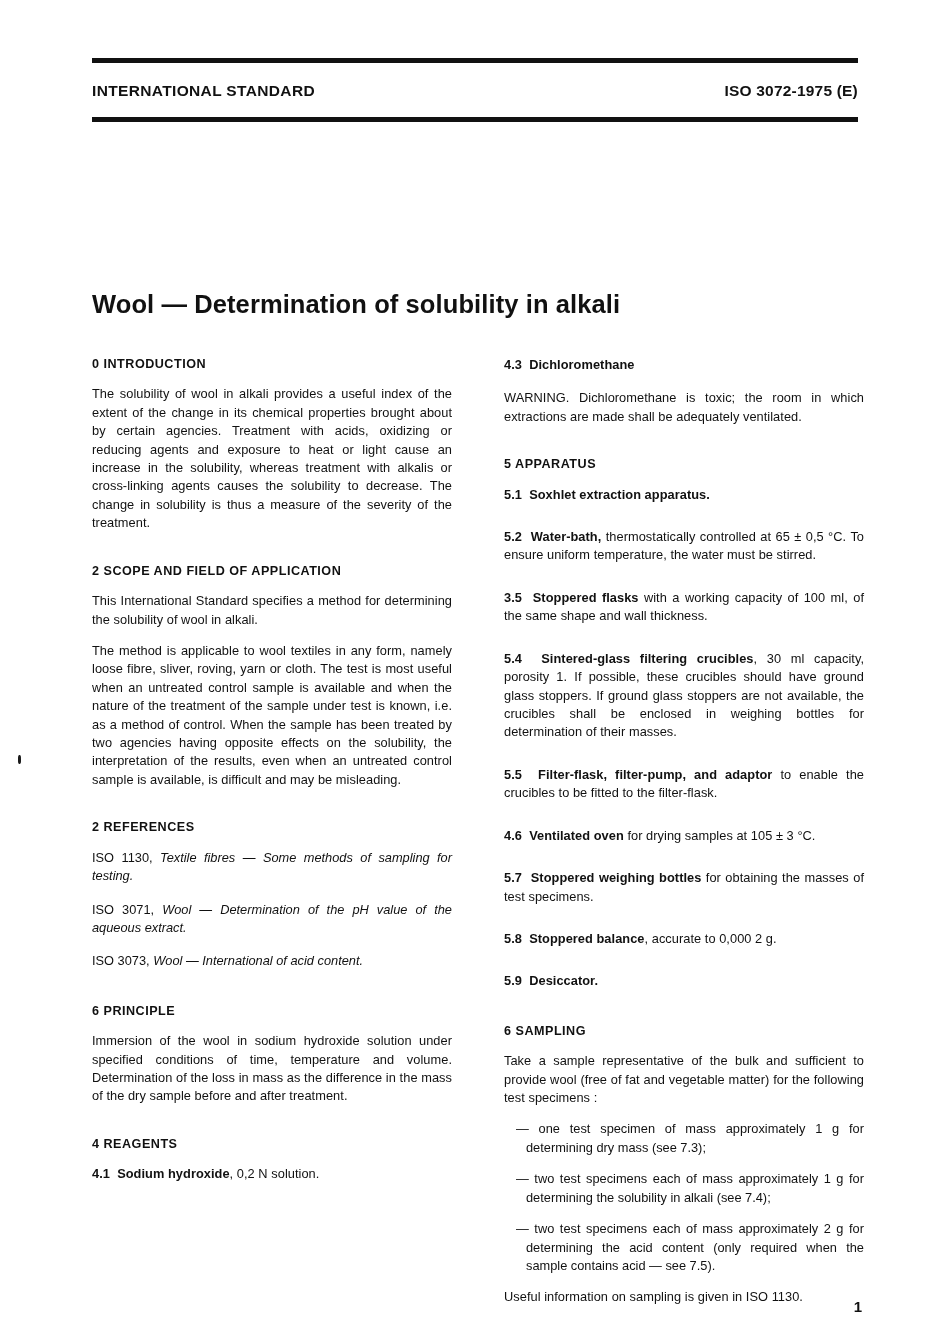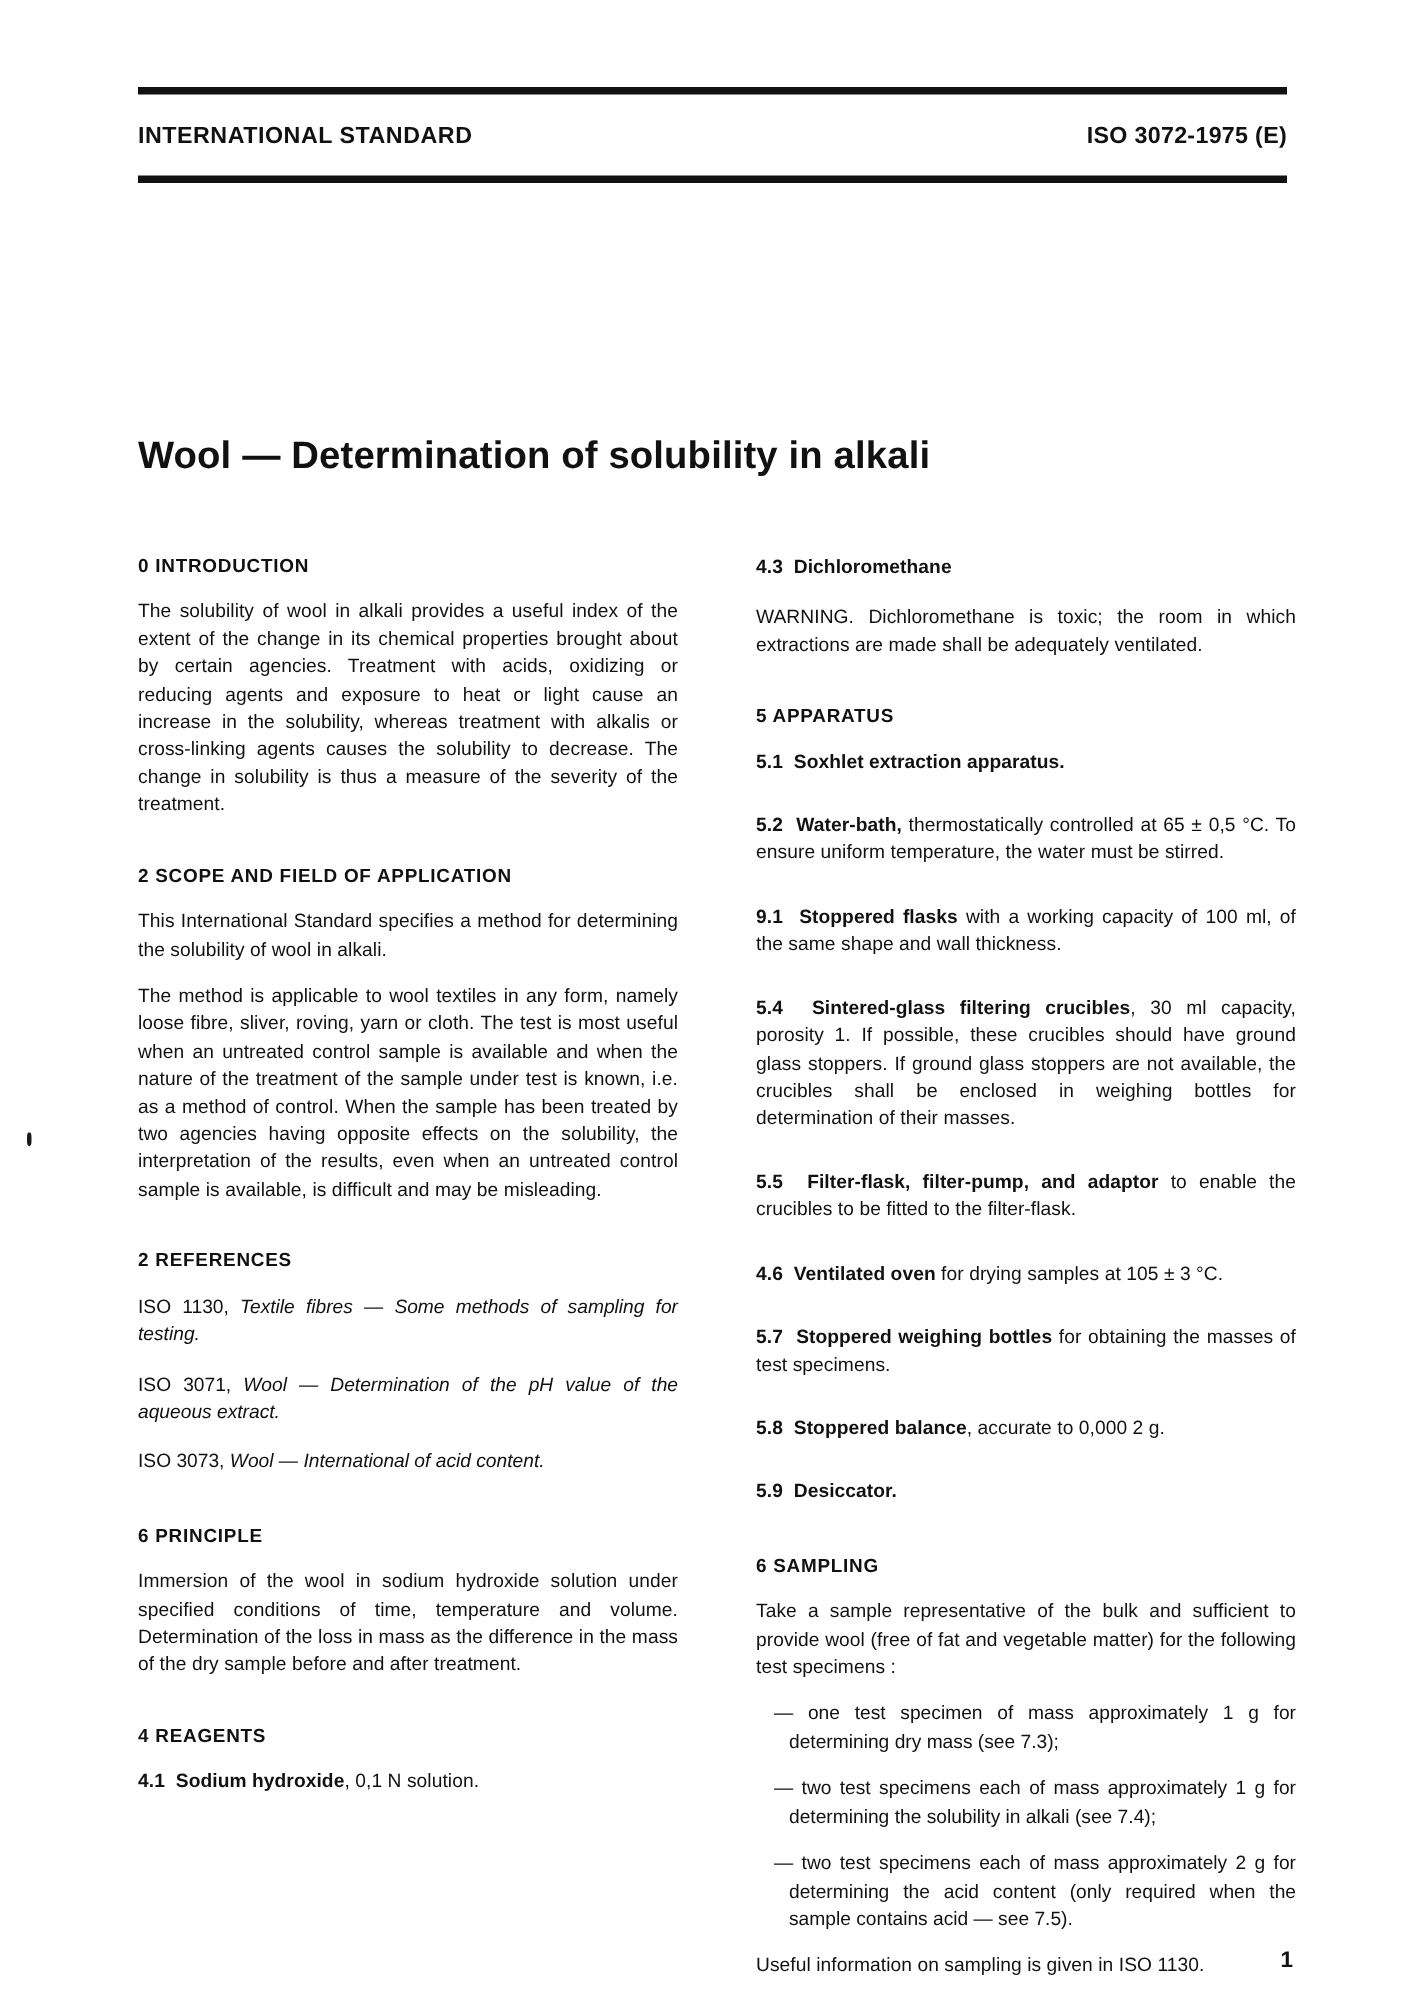--- a/index.html
+++ b/index.html
@@ -73,21 +73,20 @@
   .columns {
     position: absolute;
     left: 92px;
     top: 356px;
     width: 772px;
     display: flex;
     gap: 52px;
   }
   .col {
     width: 360px;
-    margin-top: 13px;
   }
 
   h2.sec {
     font-size: 12.6px;
     font-weight: bold;
     letter-spacing: 0.5px;
     margin: 0 0 13px 0;
     line-height: 1.3;
   }
 
@@ -201,21 +200,21 @@
       <div class="gap-lg"></div>
 
       <h2 class="sec">6   PRINCIPLE</h2>
       <p class="body">Immersion of the wool in sodium hydroxide solution under specified conditions of time, temperature and volume. Determination of the loss in mass as the difference in the mass of the dry sample before and after treatment.</p>
 
       <div class="gap-lg"></div>
 
       <h2 class="sec">4   REAGENTS</h2>
 
       <p class="clause">
-        <span class="num">4.1</span>&nbsp;&nbsp;<span class="term">Sodium hydroxide</span><span>, 0,1 N solution.</span>
+        <span class="num">4.1</span>&nbsp;&nbsp;<span class="term">Sodium hydroxide</span><span>, 0,2 N solution.</span>
       </p>
 
       <div class="gap-md"></div>
 
 
     </div>
 
     <div class="col">
 
       <p class="clause">
@@ -231,21 +230,21 @@
         <span class="num">5.1</span>&nbsp;&nbsp;<span class="term">Soxhlet extraction apparatus.</span><span></span>
       </p>
       <div class="gap-md"></div>
 
       <p class="clause">
         <span class="num">5.2</span>&nbsp;&nbsp;<span class="term">Water-bath,</span><span> thermostatically controlled at 65 ± 0,5 °C. To ensure uniform temperature, the water must be stirred.</span>
       </p>
       <div class="gap-md"></div>
 
       <p class="clause">
-        <span class="num">9.1</span>&nbsp;&nbsp;<span class="term">Stoppered flasks</span><span> with a working capacity of 100 ml, of the same shape and wall thickness.</span>
+        <span class="num">3.5</span>&nbsp;&nbsp;<span class="term">Stoppered flasks</span><span> with a working capacity of 100 ml, of the same shape and wall thickness.</span>
       </p>
       <div class="gap-md"></div>
 
       <p class="clause">
         <span class="num">5.4</span>&nbsp;&nbsp;<span class="term">Sintered-glass filtering crucibles</span><span>, 30 ml capacity, porosity 1. If possible, these crucibles should have ground glass stoppers. If ground glass stoppers are not available, the crucibles shall be enclosed in weighing bottles for determination of their masses.</span>
       </p>
       <div class="gap-md"></div>
 
       <p class="clause">
         <span class="num">5.5</span>&nbsp;&nbsp;<span class="term">Filter-flask, filter-pump, and adaptor</span><span> to enable the crucibles to be fitted to the filter-flask.</span>

